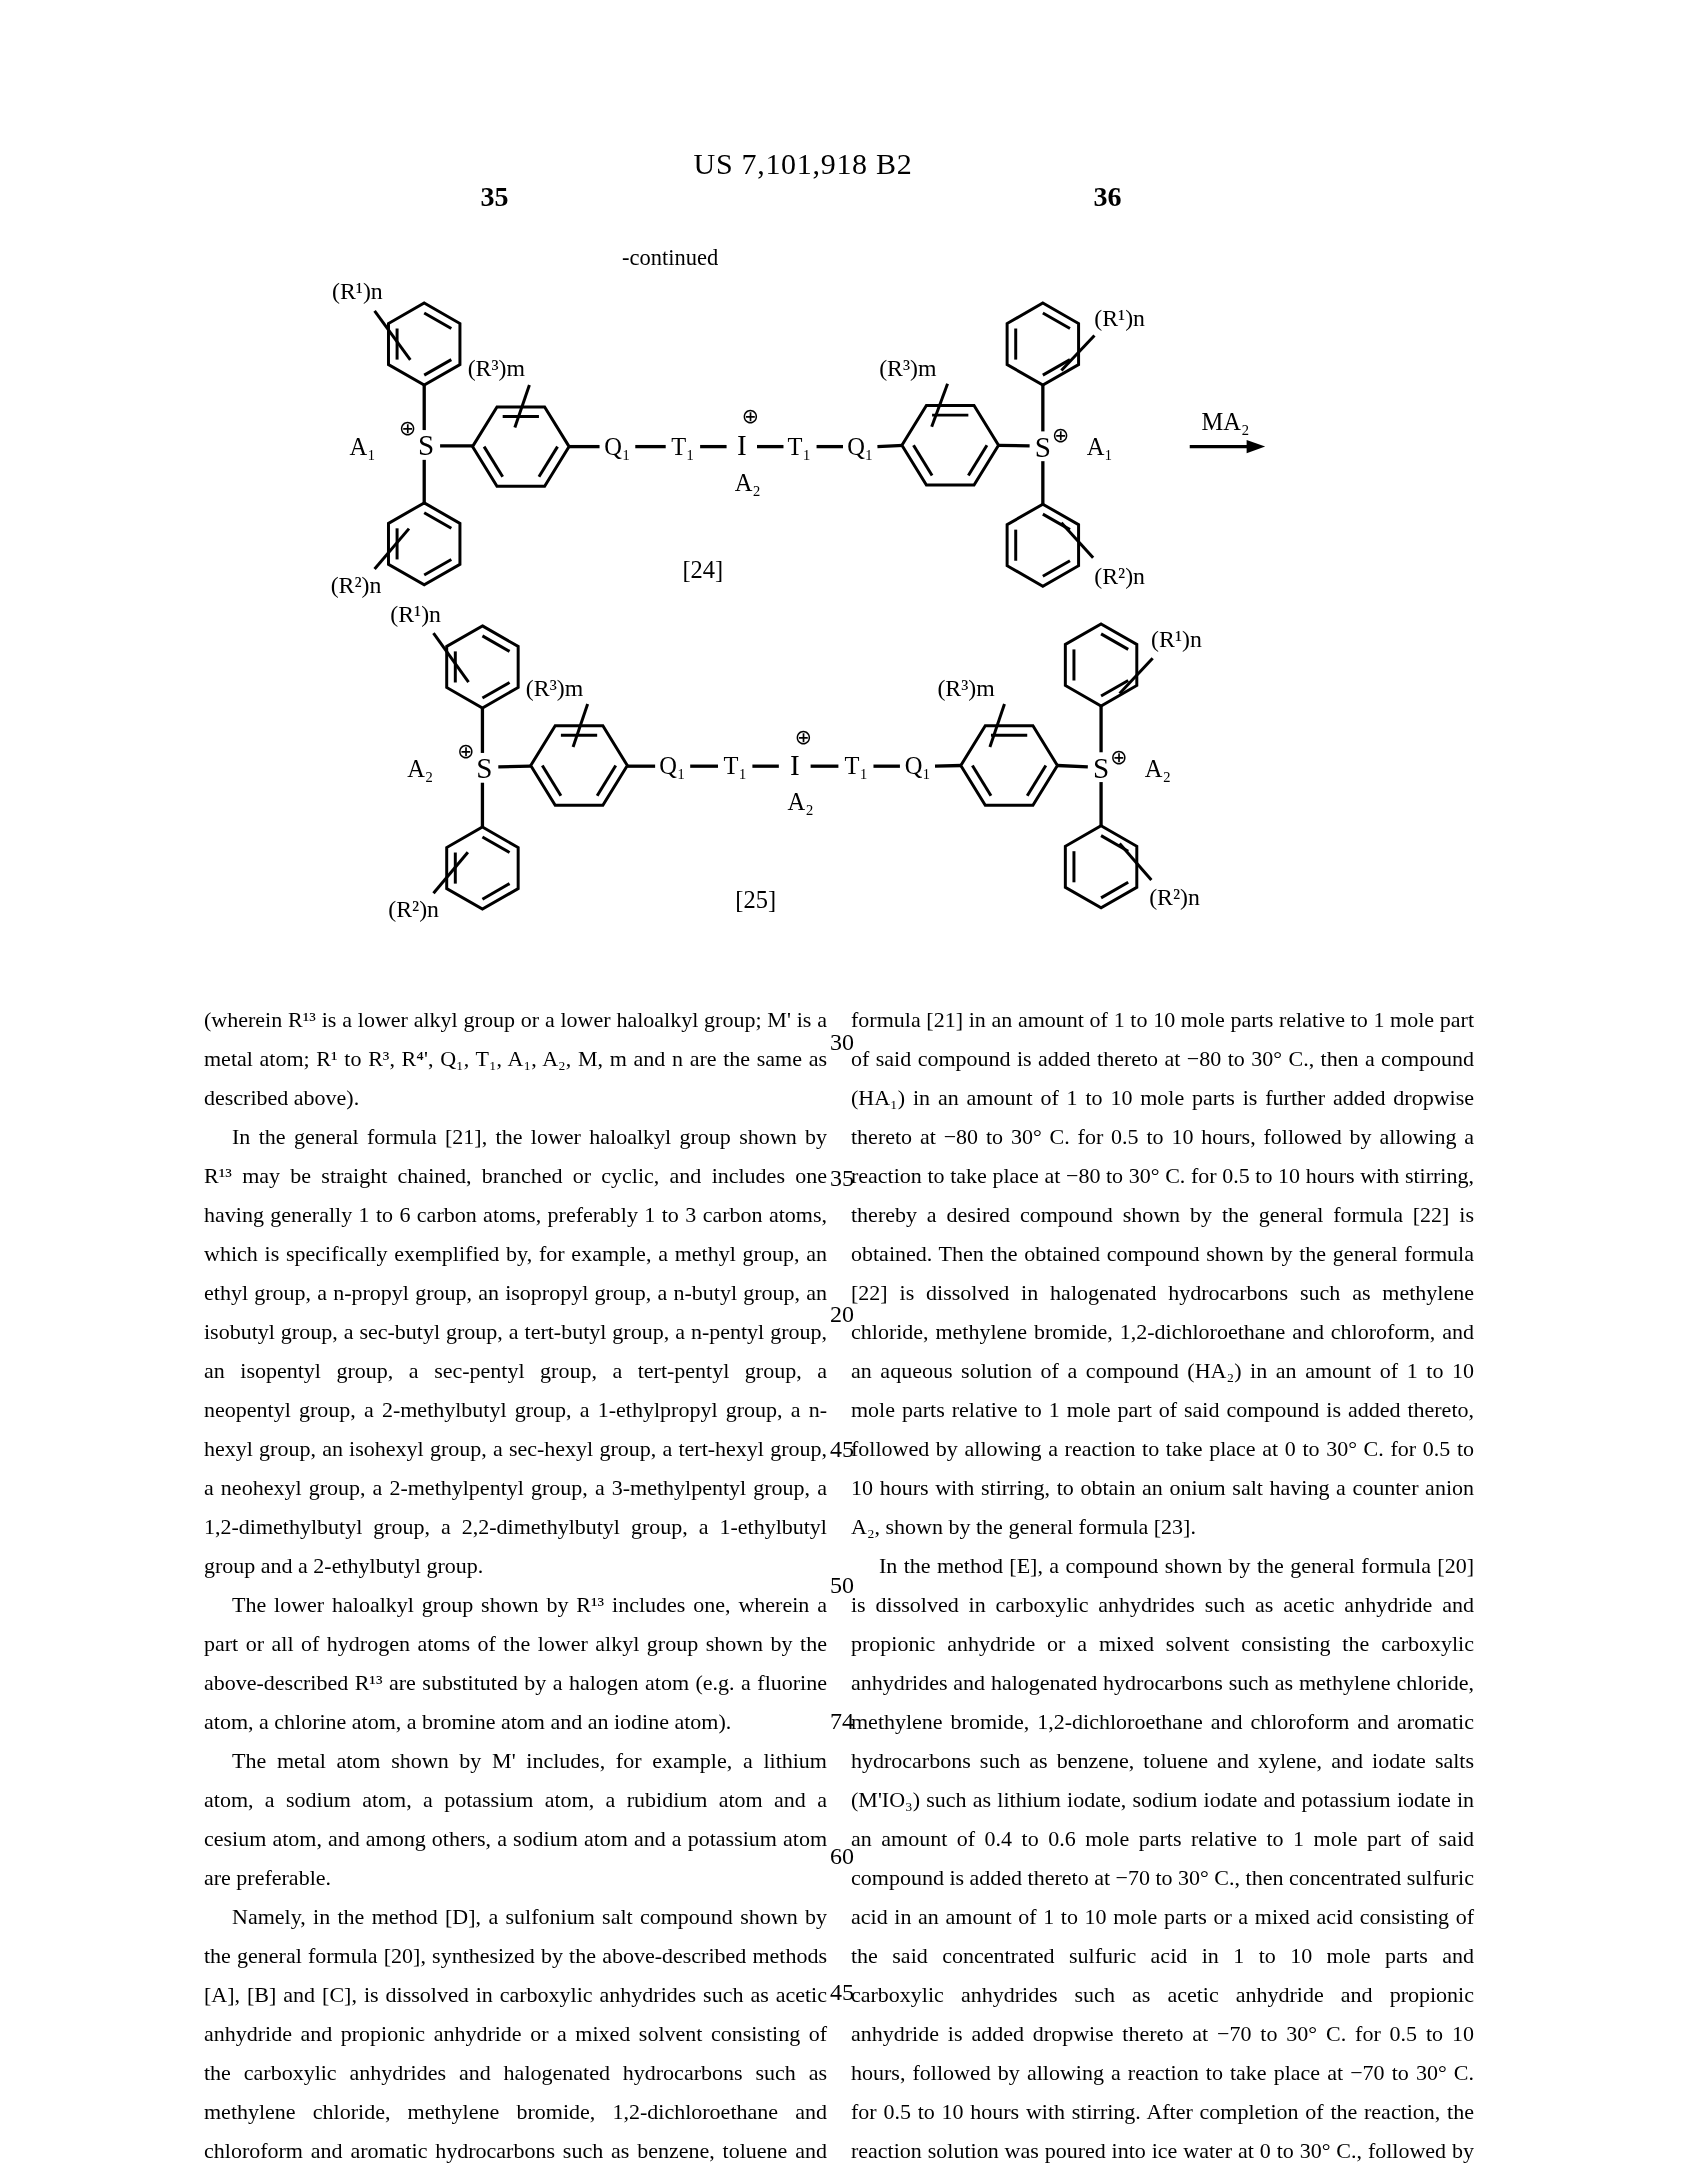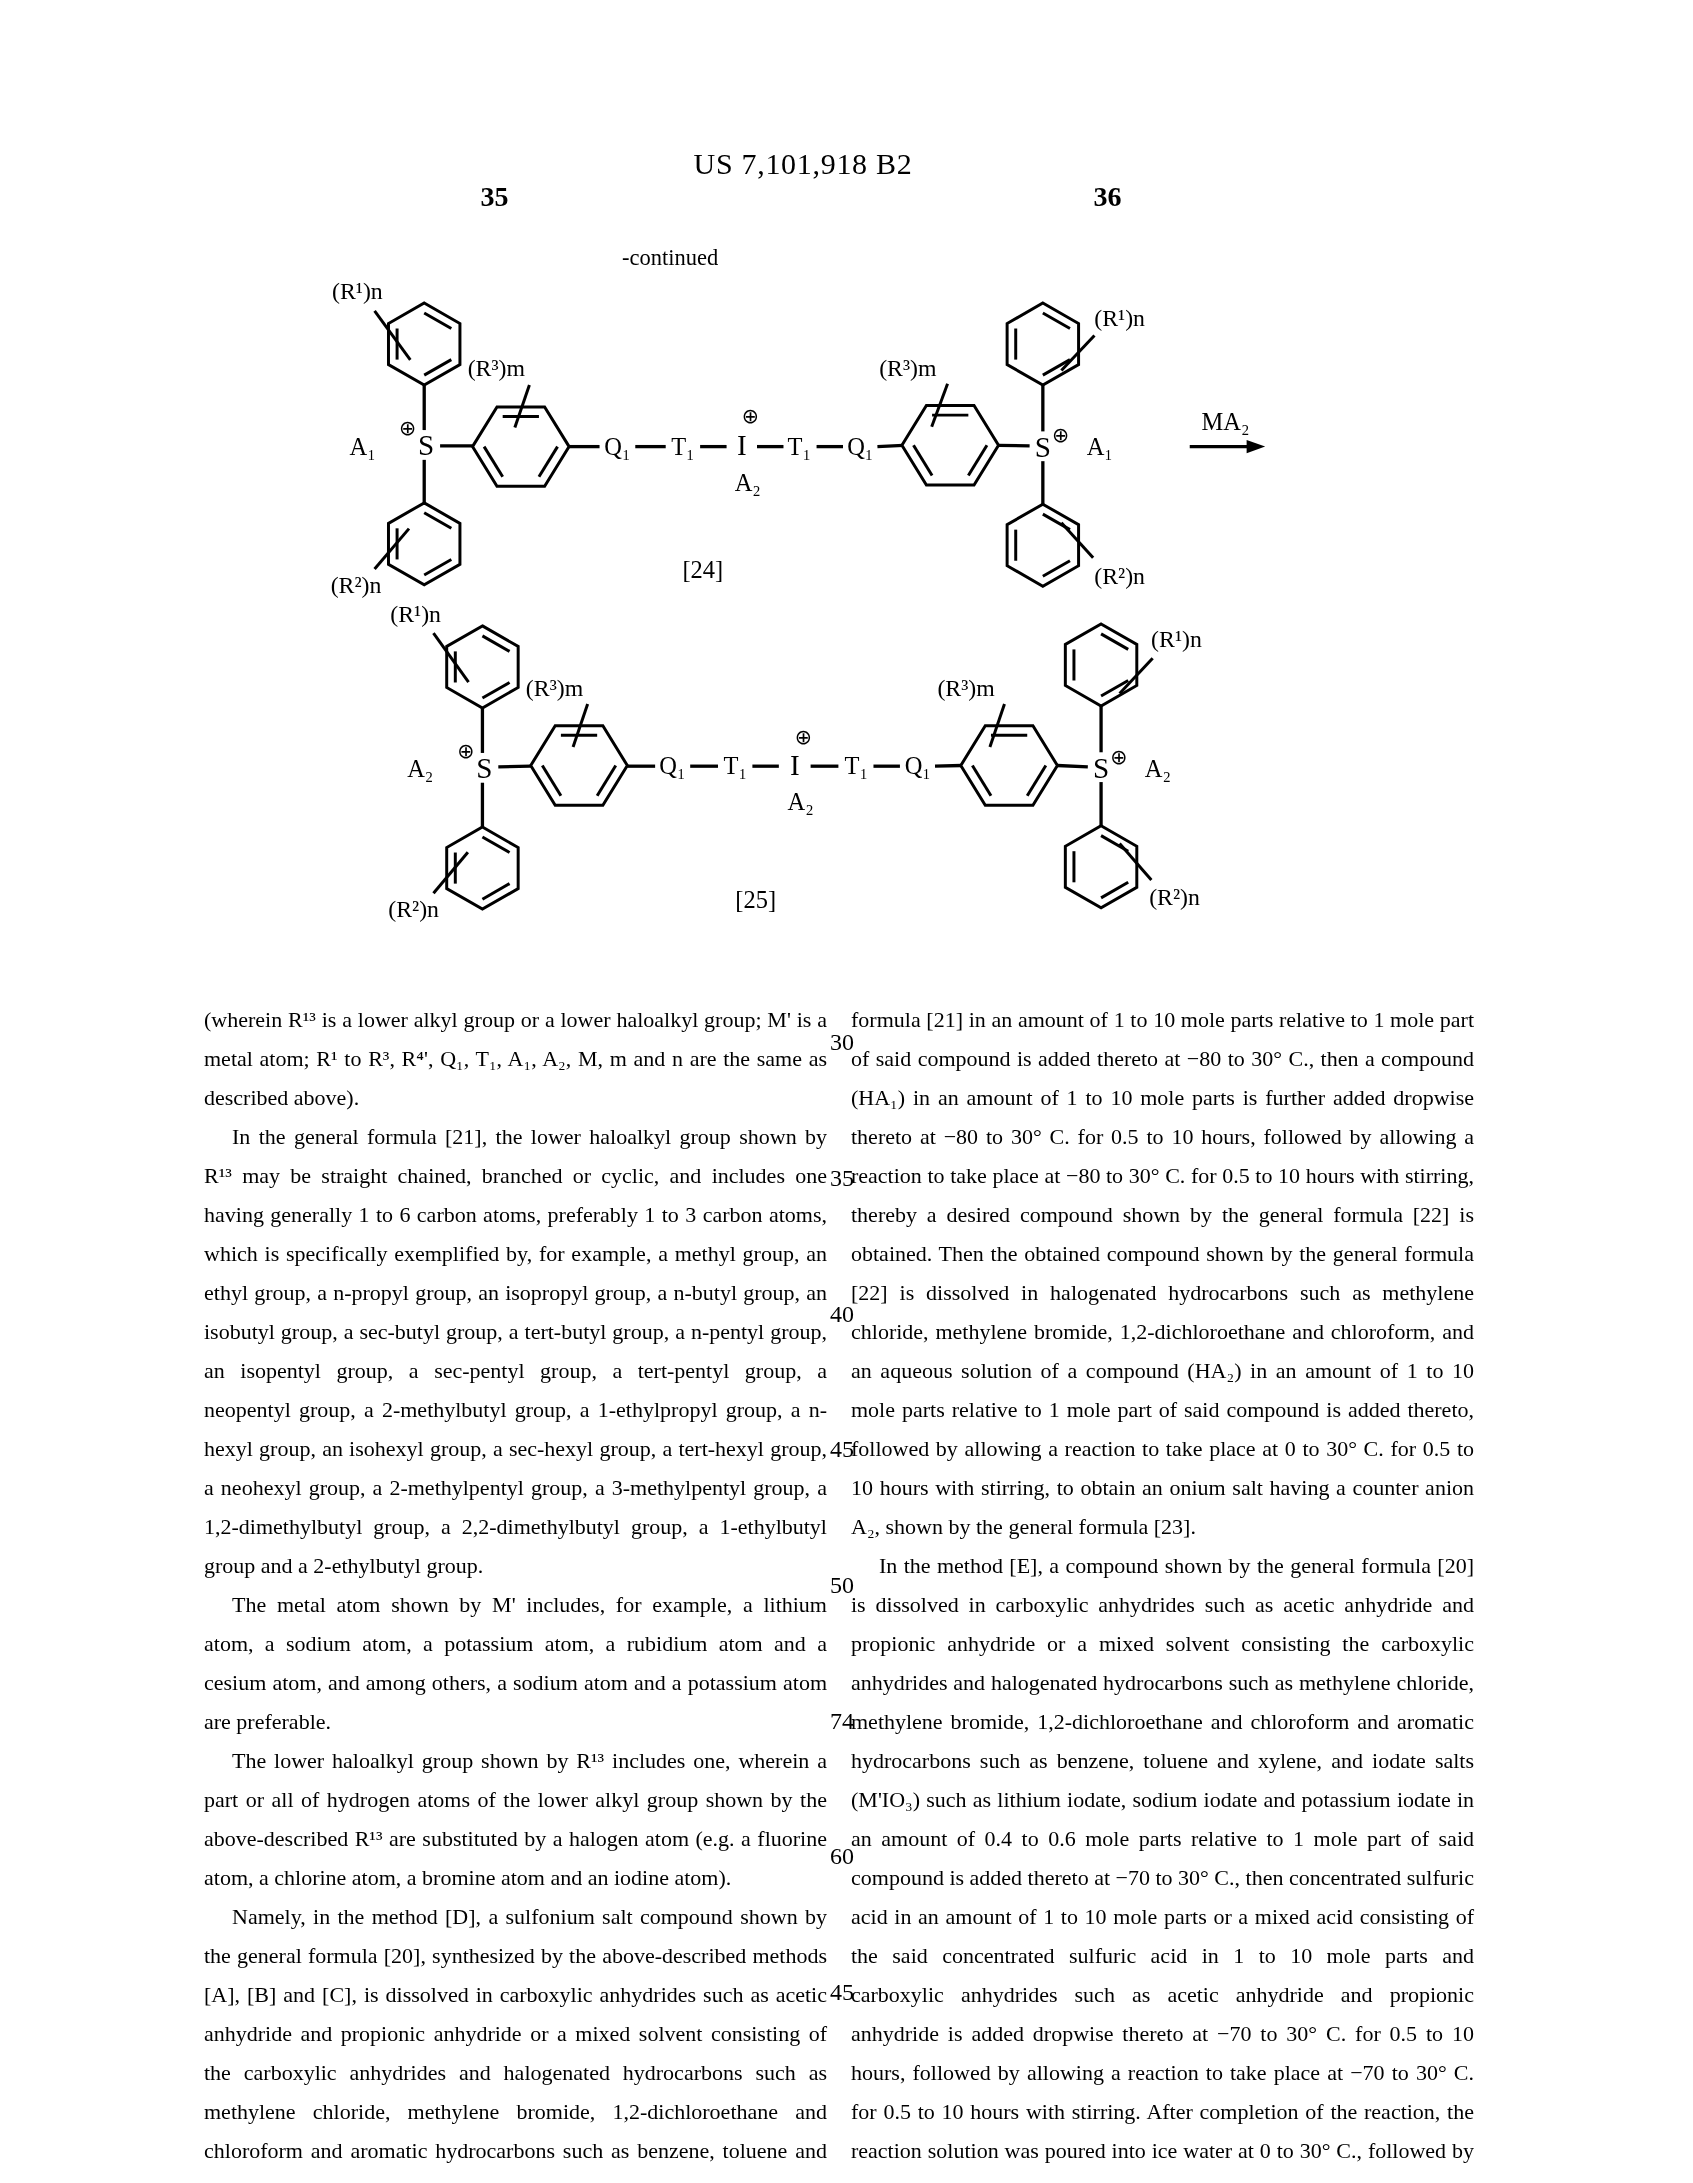--- a/index.html
+++ b/index.html
@@ -179,33 +179,33 @@
       <line class="slash" x1="1692" y1="1048" x2="1742" y2="995"></line>
       <text class="grp" x="1775" y="1368">(R²)n</text>
       <line class="slash" x1="1692" y1="1275" x2="1740" y2="1330"></line>
       <text class="tag" x="1142" y="1372">[25]</text>
     </g>
   </svg>
 
   <div class="col leftcol">
     <p>(wherein R¹³ is a lower alkyl group or a lower haloalkyl group; M' is a metal atom; R¹ to R³, R⁴', Q₁, T₁, A₁, A₂, M, m and n are the same as described above).</p>
     <p class="ind">In the general formula [21], the lower haloalkyl group shown by R¹³ may be straight chained, branched or cyclic, and includes one having generally 1 to 6 carbon atoms, preferably 1 to 3 carbon atoms, which is specifically exemplified by, for example, a methyl group, an ethyl group, a n-propyl group, an isopropyl group, a n-butyl group, an isobutyl group, a sec-butyl group, a tert-butyl group, a n-pentyl group, an isopentyl group, a sec-pentyl group, a tert-pentyl group, a neopentyl group, a 2-methylbutyl group, a 1-ethylpropyl group, a n-hexyl group, an isohexyl group, a sec-hexyl group, a tert-hexyl group, a neohexyl group, a 2-methylpentyl group, a 3-methylpentyl group, a 1,2-dimethylbutyl group, a 2,2-dimethylbutyl group, a 1-ethylbutyl group and a 2-ethylbutyl group.</p>
+    <p class="ind">The lower haloalkyl group shown by R¹³ includes one, wherein a part or all of hydrogen atoms of the lower alkyl group shown by the above-described R¹³ are substituted by a halogen atom (e.g. a fluorine atom, a chlorine atom, a bromine atom and an iodine atom).</p>
     <p class="ind">The metal atom shown by M' includes, for example, a lithium atom, a sodium atom, a potassium atom, a rubidium atom and a cesium atom, and among others, a sodium atom and a potassium atom are preferable.</p>
-    <p class="ind">The lower haloalkyl group shown by R¹³ includes one, wherein a part or all of hydrogen atoms of the lower alkyl group shown by the above-described R¹³ are substituted by a halogen atom (e.g. a fluorine atom, a chlorine atom, a bromine atom and an iodine atom).</p>
     <p class="ind">Namely, in the method [D], a sulfonium salt compound shown by the general formula [20], synthesized by the above-described methods [A], [B] and [C], is dissolved in carboxylic anhydrides such as acetic anhydride and propionic anhydride or a mixed solvent consisting of the carboxylic anhydrides and halogenated hydrocarbons such as methylene chloride, methylene bromide, 1,2-dichloroethane and chloroform and aromatic hydrocarbons such as benzene, toluene and xylene, and a compound shown by the general</p>
   </div>
 
   <div class="col rightcol">
     <p>formula [21] in an amount of 1 to 10 mole parts relative to 1 mole part of said compound is added thereto at −80 to 30° C., then a compound (HA₁) in an amount of 1 to 10 mole parts is further added dropwise thereto at −80 to 30° C. for 0.5 to 10 hours, followed by allowing a reaction to take place at −80 to 30° C. for 0.5 to 10 hours with stirring, thereby a desired compound shown by the general formula [22] is obtained. Then the obtained compound shown by the general formula [22] is dissolved in halogenated hydrocarbons such as methylene chloride, methylene bromide, 1,2-dichloroethane and chloroform, and an aqueous solution of a compound (HA₂) in an amount of 1 to 10 mole parts relative to 1 mole part of said compound is added thereto, followed by allowing a reaction to take place at 0 to 30° C. for 0.5 to 10 hours with stirring, to obtain an onium salt having a counter anion A₂, shown by the general formula [23].</p>
     <p class="ind">In the method [E], a compound shown by the general formula [20] is dissolved in carboxylic anhydrides such as acetic anhydride and propionic anhydride or a mixed solvent consisting the carboxylic anhydrides and halogenated hydrocarbons such as methylene chloride, methylene bromide, 1,2-dichloroethane and chloroform and aromatic hydrocarbons such as benzene, toluene and xylene, and iodate salts (M'IO₃) such as lithium iodate, sodium iodate and potassium iodate in an amount of 0.4 to 0.6 mole parts relative to 1 mole part of said compound is added thereto at −70 to 30° C., then concentrated sulfuric acid in an amount of 1 to 10 mole parts or a mixed acid consisting of the said concentrated sulfuric acid in 1 to 10 mole parts and carboxylic anhydrides such as acetic anhydride and propionic anhydride is added dropwise thereto at −70 to 30° C. for 0.5 to 10 hours, followed by allowing a reaction to take place at −70 to 30° C. for 0.5 to 10 hours with stirring. After completion of the reaction, the reaction solution was poured into ice water at 0 to 30° C., followed by extraction with halogenated hydrocarbons such as methylene chloride, methylene bromide, 1,2-dichloroethane and chloroform, and concentration, to obtain a desired compound shown by the</p>
   </div>
 
   <div class="linenum" style="top:1029px">30</div>
   <div class="linenum" style="top:1165px">35</div>
-  <div class="linenum" style="top:1301px">40</div>
+  <div class="linenum" style="top:1301px">20</div>
   <div class="linenum" style="top:1436px">45</div>
   <div class="linenum" style="top:1572px">50</div>
   <div class="linenum" style="top:1708px">74</div>
   <div class="linenum" style="top:1843px">60</div>
   <div class="linenum" style="top:1979px">45</div>
 
 </div>
 
 
 </body></html>

